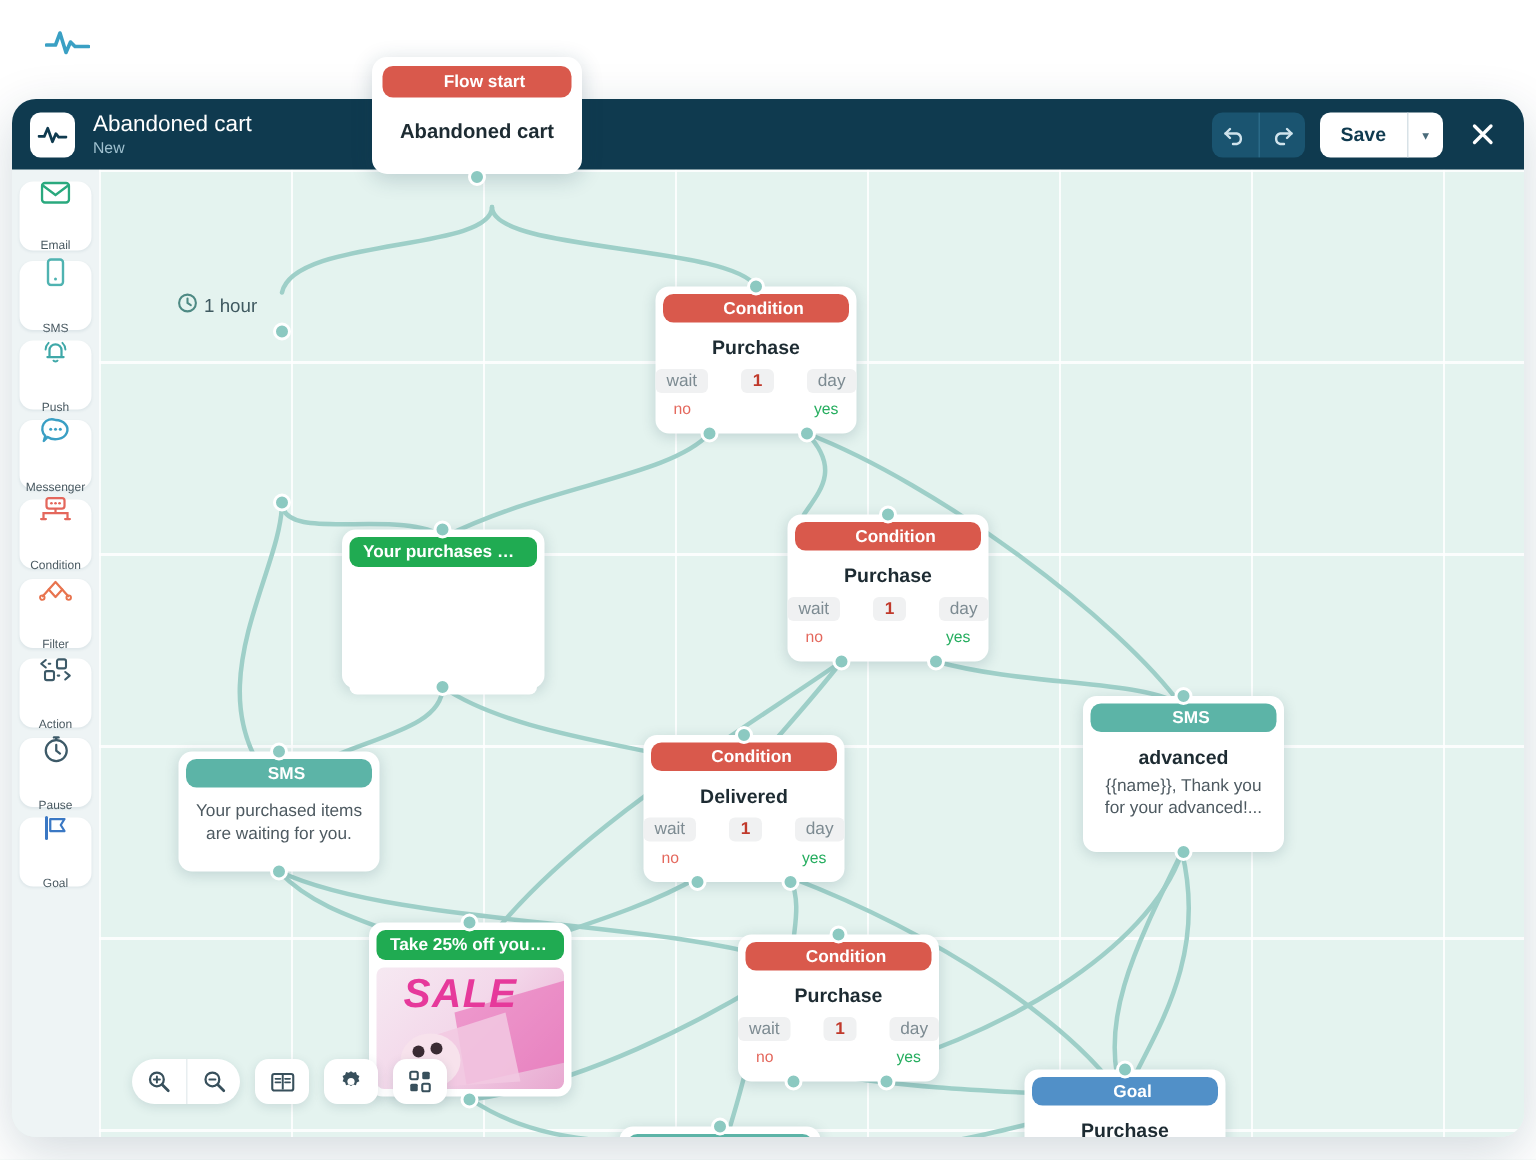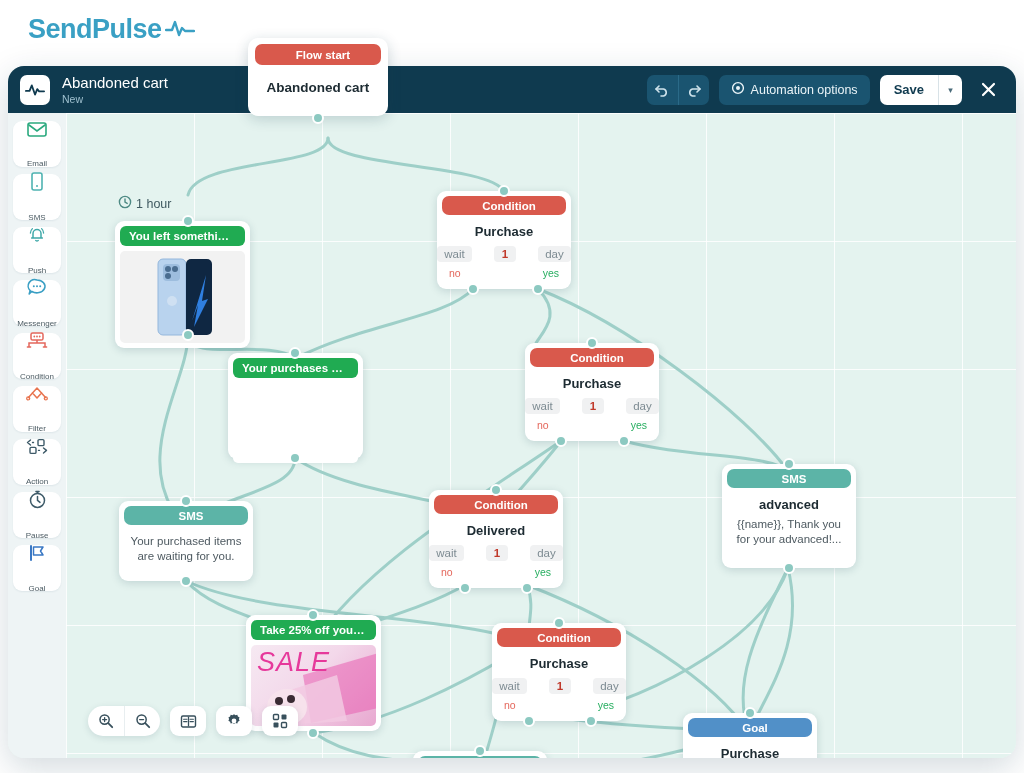--- a/index.html
+++ b/index.html
@@ -177,21 +177,20 @@
   .tb-single {
     width: 36px; height: 30px; background: #fff; border-radius: 9px;
     display: flex; align-items: center; justify-content: center;
     color: #38505c; cursor: pointer; box-shadow: 0 2px 7px rgba(20,60,80,.13);
   }
 </style>
 </head>
 <body>
 
 <div id="logo">
-  <span>SendPulse</span>
   <span class="pulse-mark">
     <svg width="30" height="20" viewBox="0 0 30 20">
       <path d="M1 12 H7 L10 4 L14 17 L17 10 L20 13 H29" fill="none" stroke="#3aa0c4" stroke-width="2.4" stroke-linecap="round" stroke-linejoin="round"></path>
     </svg>
   </span>
 </div>
 
 <div id="app-window">
 
   <div id="header">
@@ -214,29 +213,20 @@
           </svg>
         </div>
         <div class="hdr-icon-btn">
           <svg width="16" height="16" viewBox="0 0 16 16">
             <path d="M11 4 L14 7 L11 10" fill="none" stroke="currentColor" stroke-width="1.6" stroke-linecap="round" stroke-linejoin="round"></path>
             <path d="M14 7 H6.5 A3.6 3.6 0 0 0 6.5 14 H9" fill="none" stroke="currentColor" stroke-width="1.6" stroke-linecap="round"></path>
           </svg>
         </div>
       </div>
 
-      <div id="automation-options">
-        <span>
-          <svg width="14" height="14" viewBox="0 0 14 14">
-            <circle cx="7" cy="7" r="5.4" fill="none" stroke="currentColor" stroke-width="1.4"></circle>
-            <circle cx="7" cy="7" r="2" fill="currentColor"></circle>
-          </svg>
-        </span>
-        <span>Automation options</span>
-      </div>
 
       <div id="save-group">
         <div id="save-button">Save</div>
         <div id="save-caret">▾</div>
       </div>
 
       <div id="close-button">
         <svg width="17" height="17" viewBox="0 0 17 17">
           <path d="M3 3 L14 14 M14 3 L3 14" stroke="currentColor" stroke-width="2.2" stroke-linecap="round"></path>
         </svg>
@@ -412,35 +402,20 @@
     <div id="delay-label" style="left:52px; top:82px;">
       <span>
         <svg width="14" height="14" viewBox="0 0 14 14">
           <circle cx="7" cy="7" r="5.6" fill="none" stroke="#4e8a84" stroke-width="1.4"></circle>
           <path d="M7 4 V7 L9.2 8.4" fill="none" stroke="#4e8a84" stroke-width="1.4" stroke-linecap="round"></path>
         </svg>
       </span>
       <span>1 hour</span>
     </div>
 
-    <div class="green-node" style="left:49px; top:108px; width:135px;">
-      <div class="green-head">You left something...</div>
-      <div class="green-media" style="height:92px; display:flex; align-items:center; justify-content:center;">
-        <svg width="78" height="84" viewBox="0 0 78 84">
-          <rect x="14" y="4" width="28" height="76" rx="5" fill="#b9d3ee" stroke="#94b7dc" stroke-width="1"></rect>
-          <rect x="19" y="9" width="17" height="17" rx="4" fill="#9dbdde"></rect>
-          <circle cx="24" cy="14" r="3" fill="#4a6d90"></circle>
-          <circle cx="31" cy="14" r="3" fill="#4a6d90"></circle>
-          <circle cx="24" cy="21" r="3" fill="#4a6d90"></circle>
-          <circle cx="28" cy="46" r="5" fill="#cfe0f2"></circle>
-          <rect x="42" y="4" width="26" height="76" rx="5" fill="#0f2742"></rect>
-          <path d="M48 66 L62 20 L58 46 L64 44 L50 72 L54 50 Z" fill="#2f7fe0"></path>
-        </svg>
-      </div>
-    </div>
 
     <div class="green-node" style="left:162px; top:240px; width:135px; height:106px;">
       <div class="green-head">Your purchases are ...</div>
       <div class="green-media" style="height:80px; background:#fff;"></div>
     </div>
 
     <div class="node" style="left:371px; top:78px; width:134px; height:98px;">
       <div class="node-head head-condition">Condition</div>
       <div class="node-title">Purchase</div>
       <div class="wait-row">
@@ -516,21 +491,21 @@
       <div class="green-head">Take 25% off your o...</div>
       <div class="green-media" style="height:81px; position:relative; background:linear-gradient(135deg,#f6e9f2 0%,#f3d8ea 45%,#e8a8d0 100%);">
         <svg width="135" height="81" viewBox="0 0 135 81" style="position:absolute;left:0;top:0;">
           <path d="M52 30 L128 8 L132 62 L60 78 Z" fill="#e85fb0" opacity=".55"></path>
           <path d="M30 48 L86 30 L96 76 L34 80 Z" fill="#f2c9e2" opacity=".85"></path>
           <ellipse cx="36" cy="62" rx="20" ry="18" fill="#f7e2ec"></ellipse>
           <circle cx="28" cy="56" r="4" fill="#3a2b33"></circle>
           <circle cx="40" cy="54" r="4" fill="#3a2b33"></circle>
           <circle cx="34" cy="66" r="3.2" fill="#c6798f"></circle>
         </svg>
-        <div style="position:absolute;left:6px;top:2px;width:100%;font-size:27px;font-weight:normal;
+        <div style="position:absolute;left:18px;top:2px;width:100%;font-size:27px;font-weight:bold;
                     font-style:italic;color:#e6399b;letter-spacing:1px;">SALE</div>
       </div>
     </div>
 
     <div class="node" style="left:617px; top:600px; width:134px; height:62px;">
       <div class="node-head head-goal">Goal</div>
       <div class="node-title">Purchase</div>
     </div>
 
     <div class="dot" style="left:116px; top:102px;"></div>

